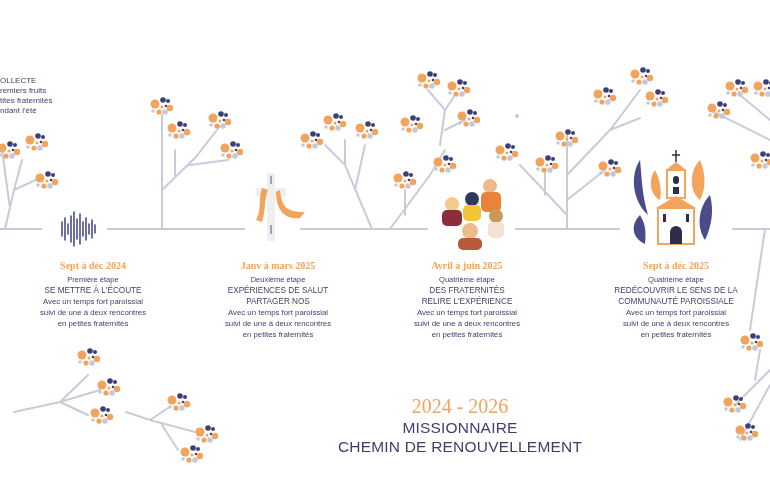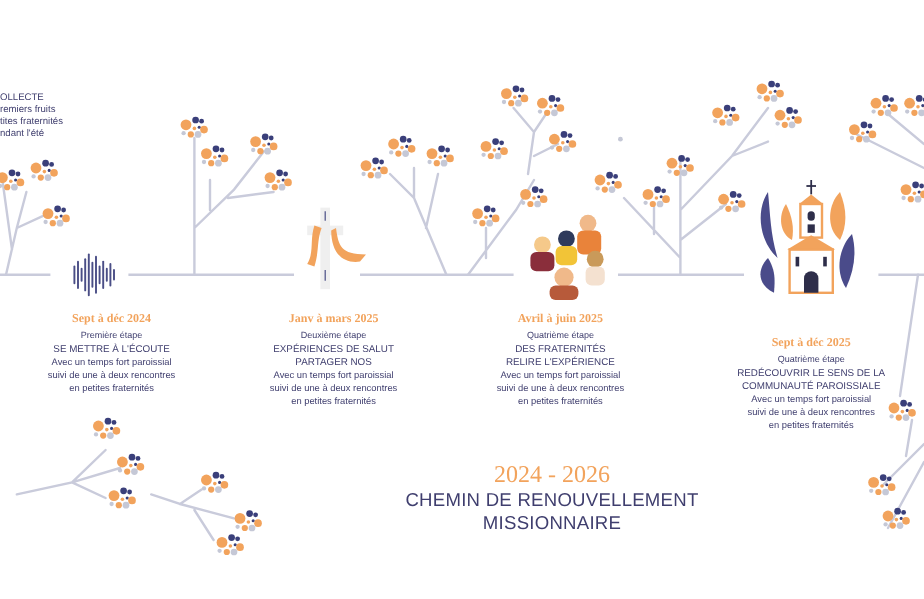--- a/index.html
+++ b/index.html
@@ -5,21 +5,21 @@
   html, body { margin:0; padding:0; background:#ffffff; }
   body { width:770px; height:499px; position:relative; overflow:hidden; font-family:"Liberation Sans", sans-serif; }
   .stage { position:absolute; left:0; top:0; width:628px; height:499px; }
   svg.bg { position:absolute; left:0; top:0; }
   .caption { position:absolute; text-align:center; color:#3f3e6e; }
   .caption .date { font-family:"Liberation Serif", serif; font-weight:bold; color:#f2a35c; font-size:10px; margin-bottom:4px; }
   .caption .step { font-size:7.5px; line-height:10px; }
   .caption .title { font-size:8.2px; line-height:11px; text-transform:none; }
   .caption .desc { font-size:7.8px; line-height:10px; margin-top:1px; }
   .topleft { position:absolute; left:0; top:76px; color:#3f3e6e; font-size:8px; line-height:10px; }
-  .hero { position:absolute; left:300px; top:384px; width:320px; text-align:center; }
+  .hero { position:absolute; left:300px; top:394px; width:320px; text-align:center; }
   .hero .years { font-family:"Liberation Serif", serif; color:#f2a35c; font-size:20px; line-height:24px; }
   .hero .t { color:#3f3e6e; font-size:15.5px; line-height:19px; letter-spacing:0.2px; }
 </style>
 </head>
 <body>
 
 <div class="stage">
 
   <svg class="bg" width="770" height="499" viewBox="0 0 770 499">
     <defs>
@@ -187,29 +187,29 @@
   <div class="caption" style="left:392px; top:260px; width:150px;">
     <div class="date">Avril à juin 2025</div>
     <div class="step">Quatrième étape</div>
     <div class="title">DES FRATERNITÉS</div>
     <div class="title">RELIRE L'EXPÉRIENCE</div>
     <div class="desc">Avec un temps fort paroissial</div>
     <div class="desc">suivi de une à deux rencontres</div>
     <div class="desc">en petites fraternités</div>
   </div>
 
-  <div class="caption" style="left:600px; top:260px; width:152px;margin-top:20px;">
+  <div class="caption" style="left:600px; top:260px; width:152px;">
     <div class="date">Sept à déc 2025</div>
     <div class="step">Quatrième étape</div>
     <div class="title">REDÉCOUVRIR LE SENS DE LA</div>
     <div class="title">COMMUNAUTÉ PAROISSIALE</div>
     <div class="desc">Avec un temps fort paroissial</div>
     <div class="desc">suivi de une à deux rencontres</div>
     <div class="desc">en petites fraternités</div>
   </div>
 
   <div class="hero">
     <div class="years">2024 - 2026</div>
+    <div class="t">MISSIONNAIRE</div>
     <div class="t">CHEMIN DE RENOUVELLEMENT</div>
-    <div class="t">MISSIONNAIRE</div>
   </div>
 
 </div>
 
 </body></html>

